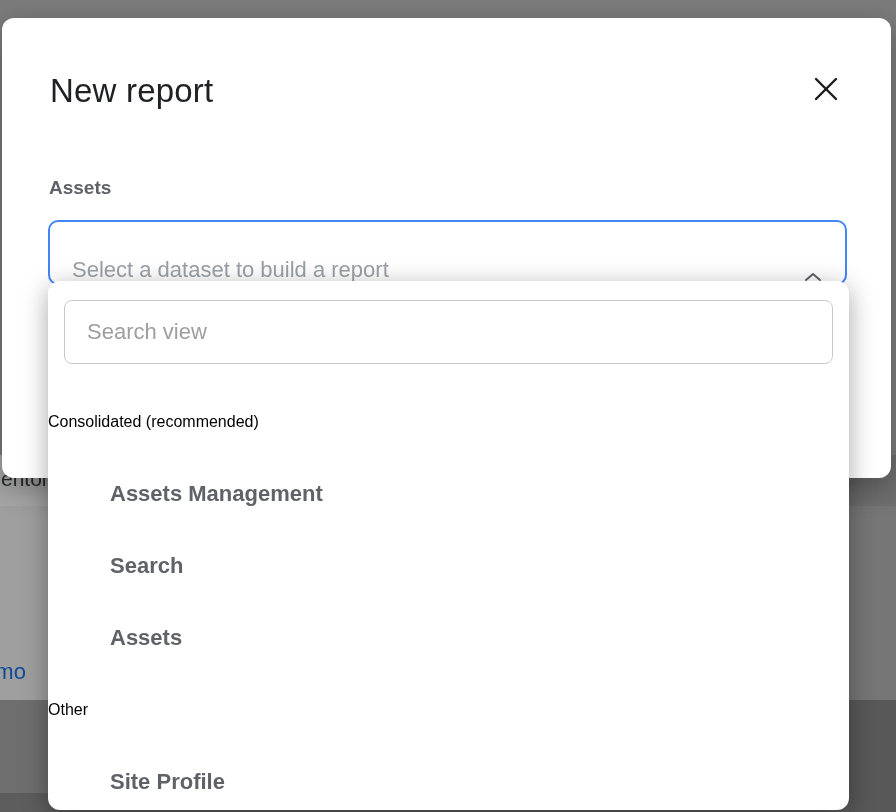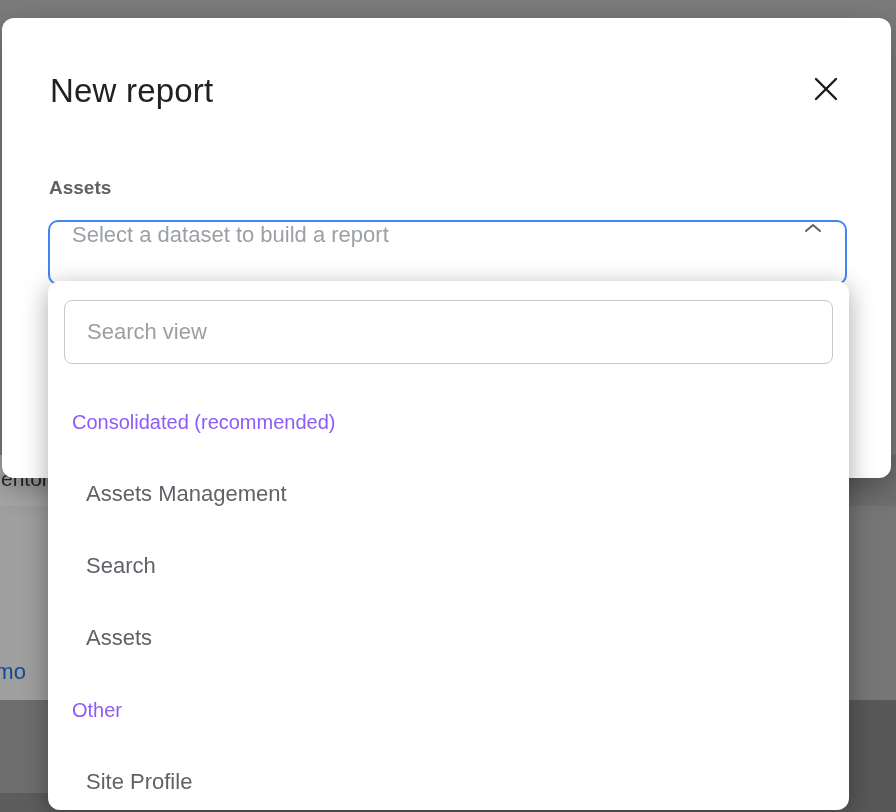--- a/index.html
+++ b/index.html
@@ -63,21 +63,21 @@
   }
   .field-label {
     position: absolute; left: 47px; top: 159px;
     font-size: 19px; font-weight: 700; color: #5f6368;
   }
   .select-box {
     position: absolute; left: 46px; top: 202px;
     width: 799px; height: 65px;
     border: 2px solid #4285f4; border-radius: 10px;
     background: #ffffff;
-    display: flex; align-items: flex-start;
+    display: flex; align-items: flex-end;
     padding: 0 22px;
     cursor: pointer;
   }
   .select-placeholder {
     flex: 1;
     font-size: 22px; color: #9aa0a6;
   }
   .chevron { display: flex; align-items: center; }
 
   
@@ -94,28 +94,28 @@
     border: 1px solid #c9c9c9; border-radius: 8px;
     padding: 12px 22px;
     font-family: "Liberation Sans", sans-serif;
     font-size: 22px; color: #3c4043;
     outline: none;
   }
   .search-input::placeholder { color: #9e9e9e; }
   .option-list { margin-top: 22px; }
   .group-label {
     height: 72px; display: flex; align-items: center;
-    padding-left: 24px;
-    font-size: 20px; color: #8b5cf6;
+    font-size: 16px; color: #000000;
   }
   .option-item {
     height: 72px; display: flex; align-items: center;
-    padding-left: 38px;
+    padding-left: 62px;
     font-size: 22px; color: #5f6368;
     cursor: pointer;
+    font-weight: bold;
   }
 </style>
 </head>
 <body>
 
 <div class="app-bg">
   <div class="app-header-strip">
     <span class="app-header-text">entor</span>
   </div>
   <div class="app-card">

